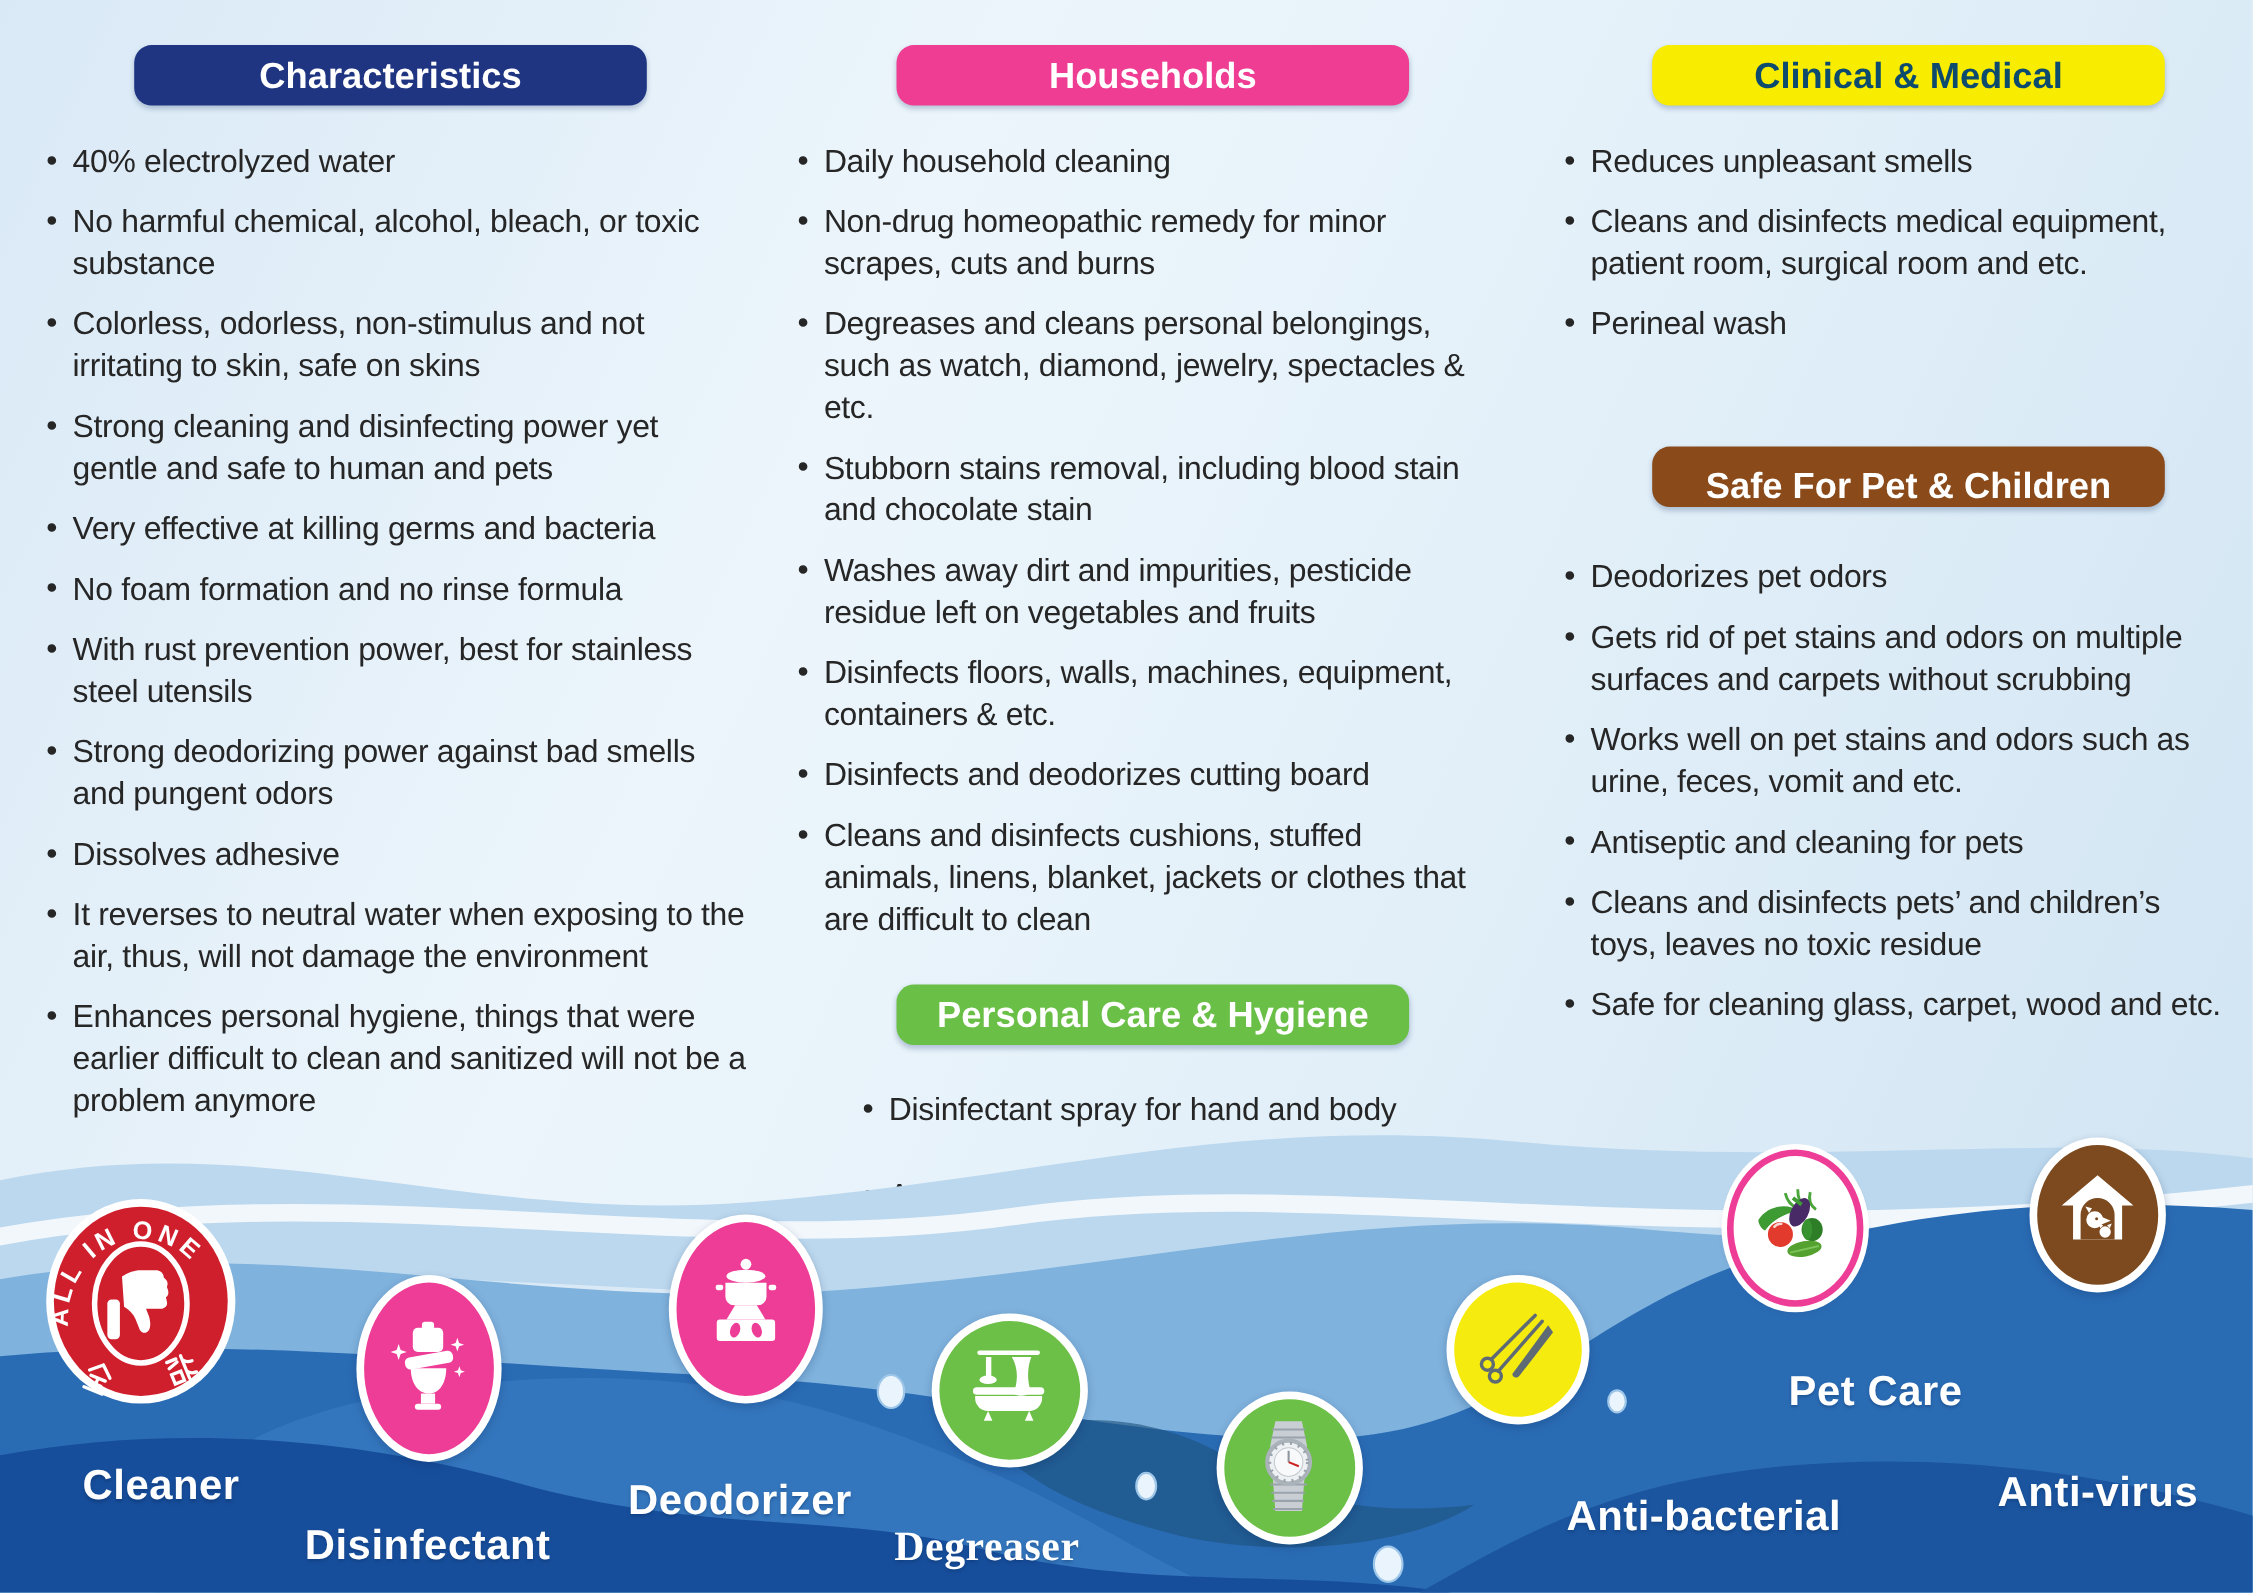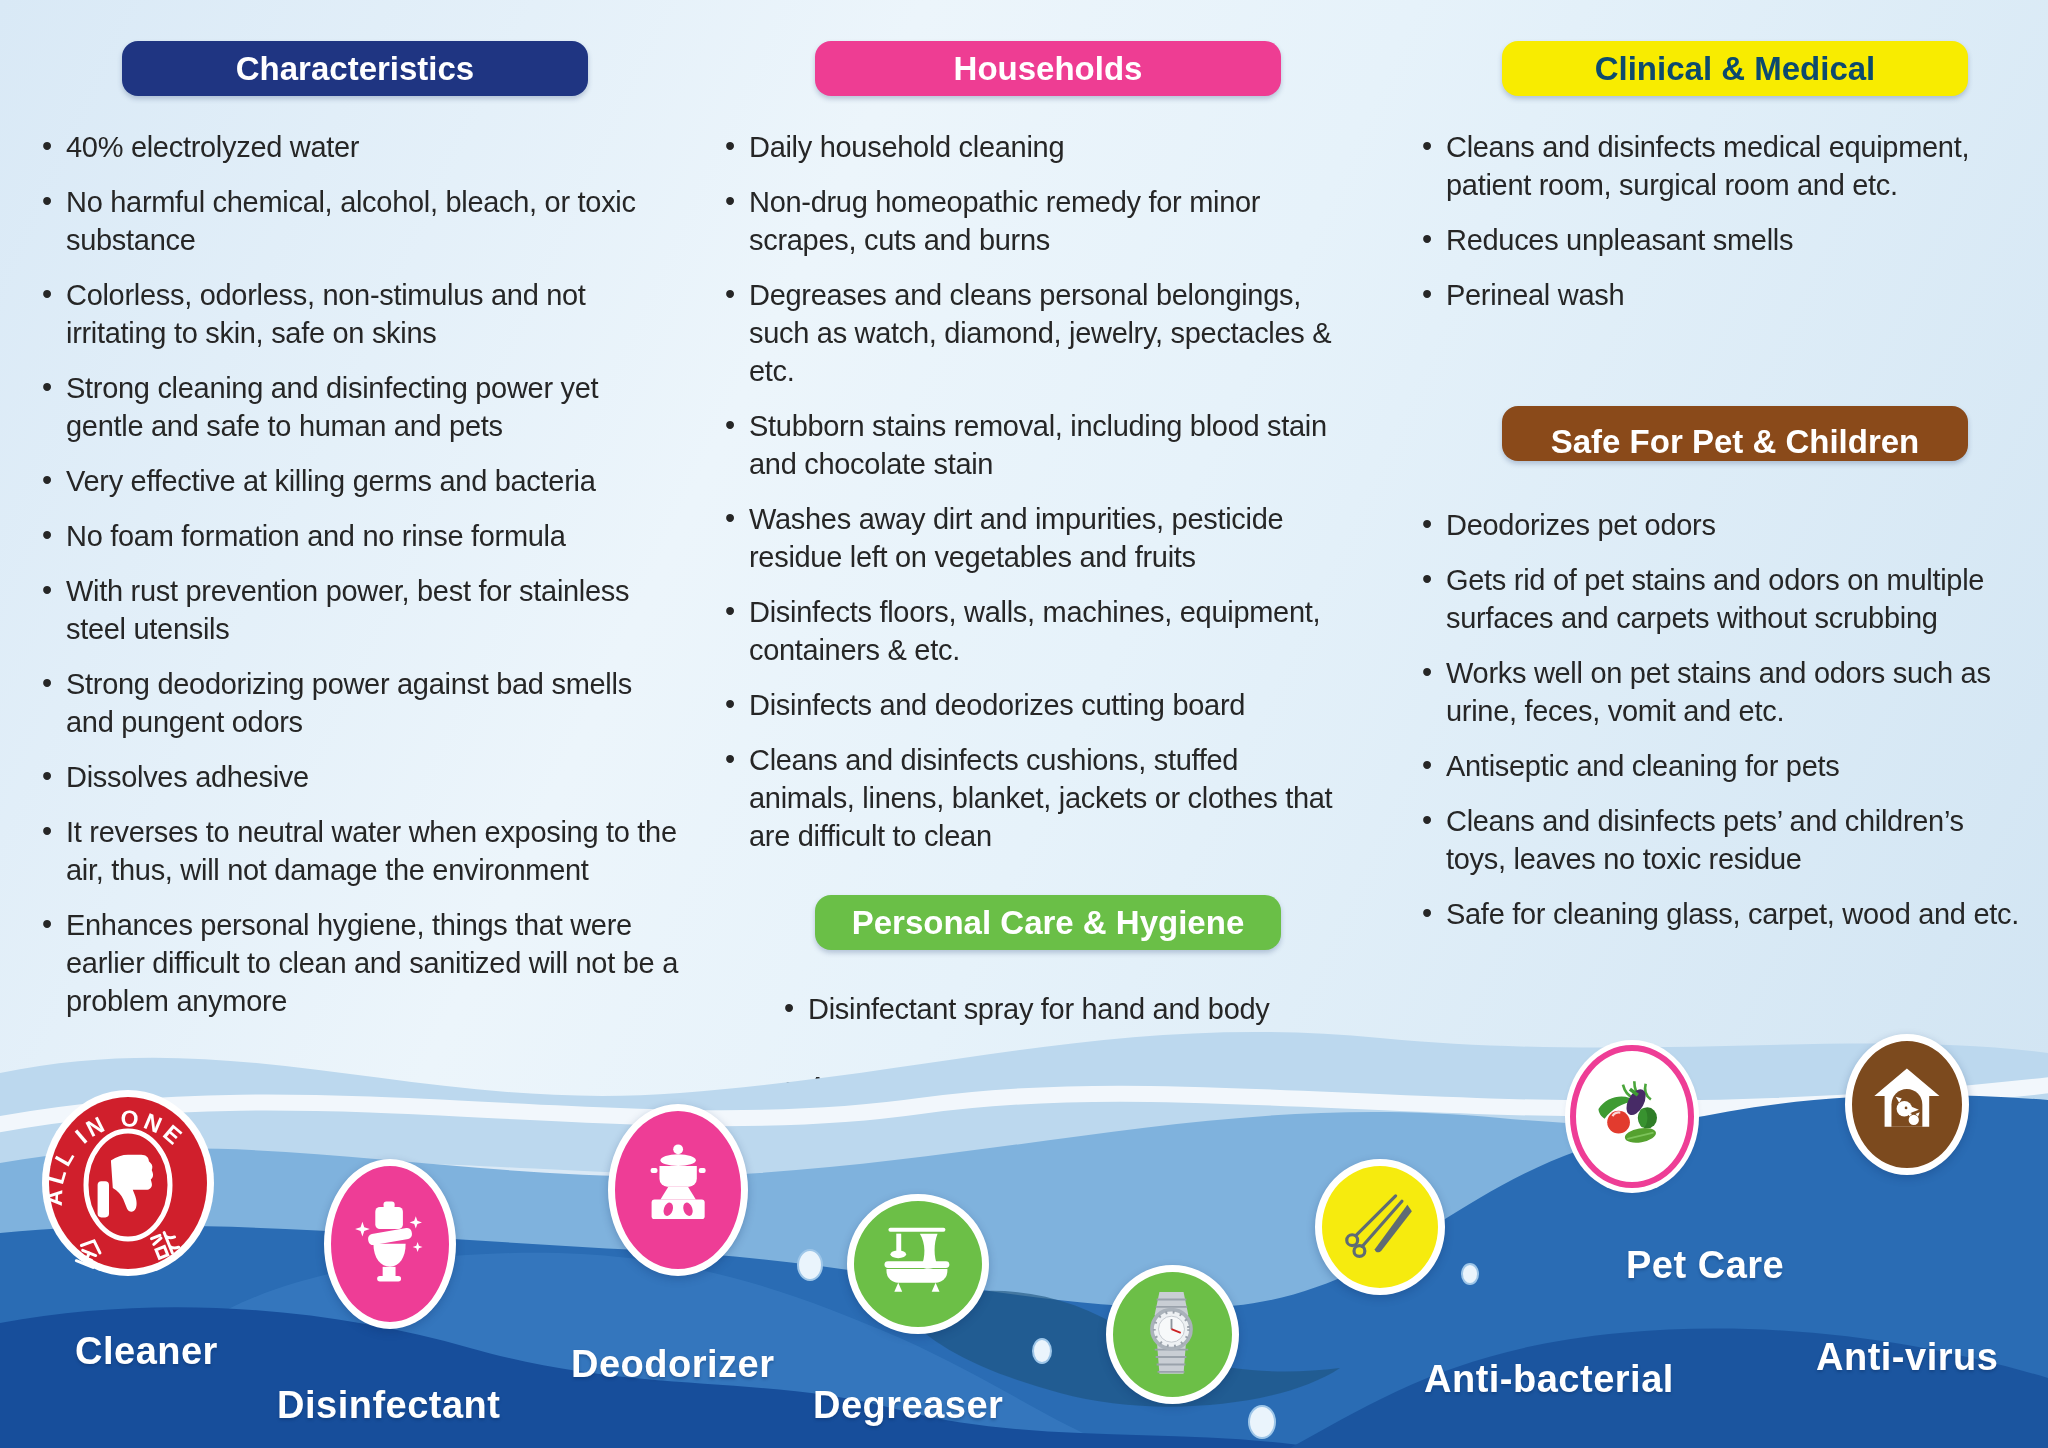--- a/index.html
+++ b/index.html
@@ -50,21 +50,21 @@
   .fi-watch{left:1106px;top:1265px;width:133px;height:139px;background:#6cbf47;}
   .fi-antibacterial{left:1315px;top:1159px;width:130px;height:136px;background:#f6eb0e;}
   .fi-petcare{left:1570px;top:1045px;width:124px;height:143px;background:#ffffff;border:6px solid #ee3d96;box-shadow:0 0 0 5px #ffffff,0 3px 8px rgba(10,40,90,.25);}
   .fi-antivirus{left:1845px;top:1034px;width:124px;height:141px;background:#7c4a1e;}
 
   .flabel{position:absolute;z-index:3;color:#ffffff;font-weight:bold;font-size:38px;letter-spacing:.5px;
           text-shadow:0 2px 3px rgba(10,40,90,.35);}
   .fl-cleaner{left:75px;top:1330px;}
   .fl-disinfectant{left:277px;top:1384px;}
   .fl-deodorizer{left:545px;top:1343px;margin-left:26px;}
-  .fl-degreaser{left:813px;top:1384px;}
+  .fl-degreaser{left:813px;top:1384px;font-family:Liberation Serif, serif;}
   .fl-antibacterial{left:1424px;top:1358px;}
   .fl-petcare{left:1626px;top:1244px;}
   .fl-antivirus{left:1816px;top:1336px;}
 </style>
 </head>
 <body>
 
 <div class="page">
 
   <div class="col col1">
@@ -108,22 +108,22 @@
       <li>Anti-bacterial, anti-virus</li>
       <li>Soothes skin irritations and rashes</li>
     </ul>
   </div>
 
   <div class="col col3">
     <div class="pill pill-yellow">
       <span>Clinical &amp; Medical</span>
     </div>
     <ul class="blist">
+      <li>Reduces unpleasant smells</li>
       <li>Cleans and disinfects medical equipment, patient room, surgical room and etc.</li>
-      <li>Reduces unpleasant smells</li>
       <li>Perineal wash</li>
     </ul>
     <div class="pill pill-brown sub-header">
       <span>Safe For Pet &amp; Children</span>
     </div>
     <ul class="blist sub">
       <li>Deodorizes pet odors</li>
       <li>Gets rid of pet stains and odors on multiple surfaces and carpets without scrubbing</li>
       <li>Works well on pet stains and odors such as urine, feces, vomit and etc.</li>
       <li>Antiseptic and cleaning for pets</li>

